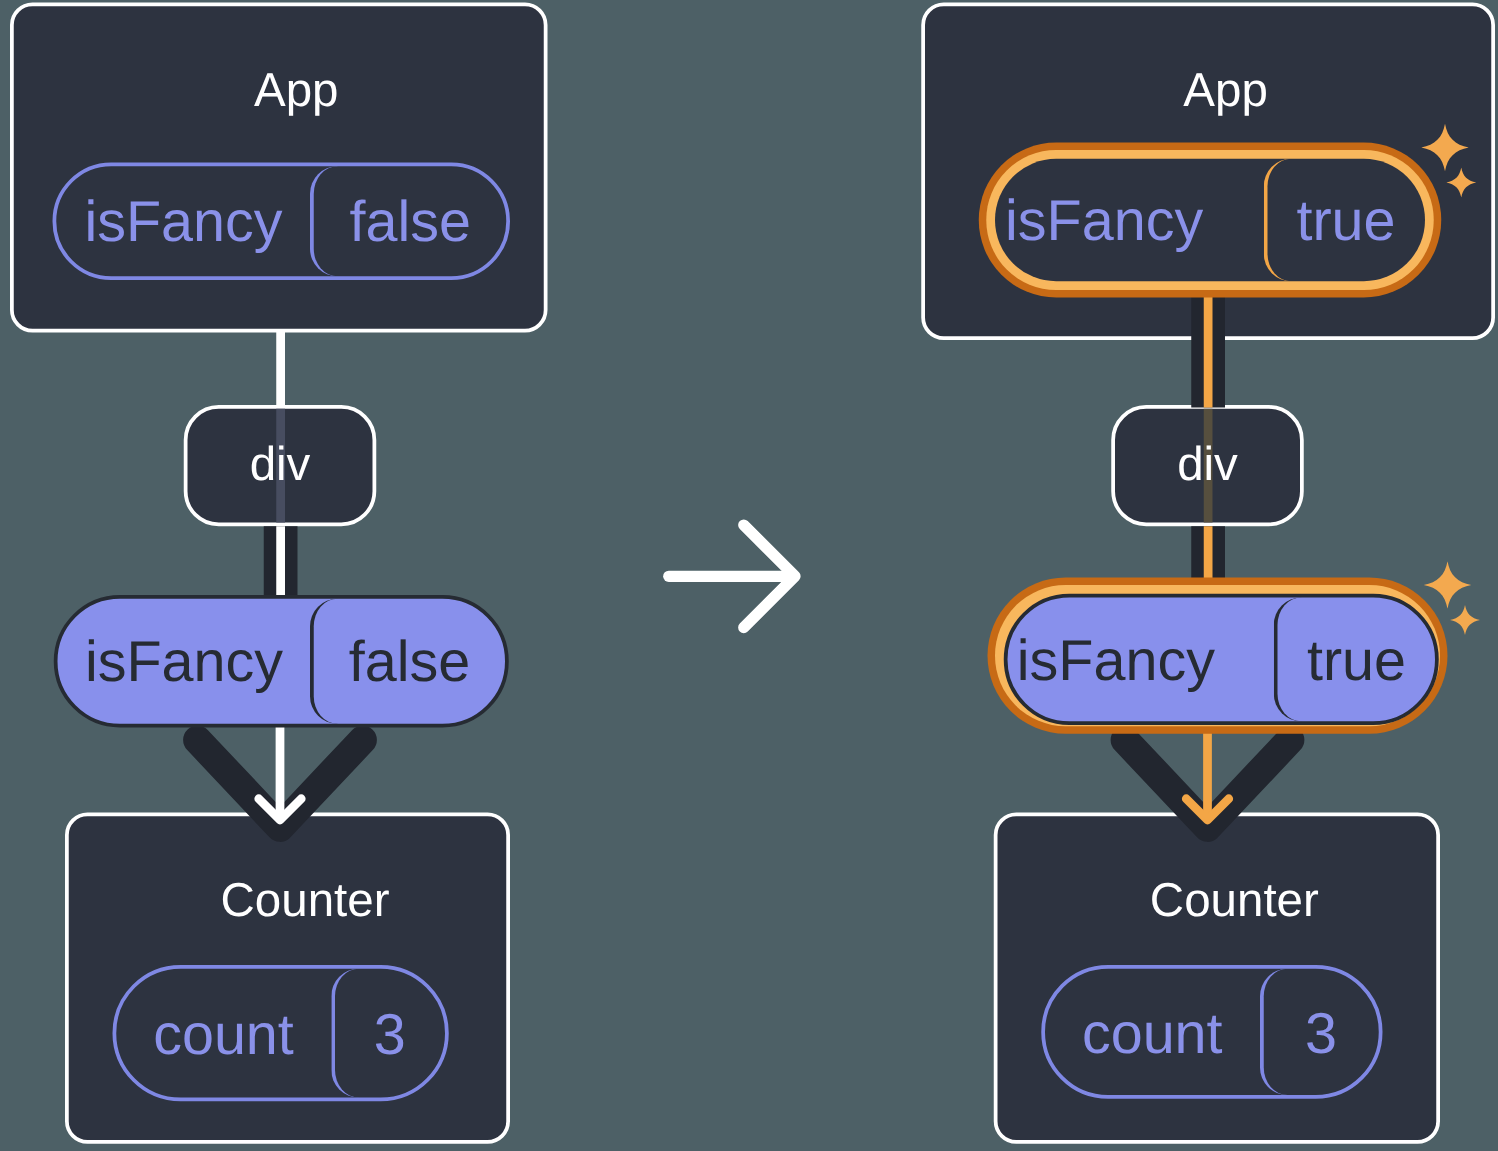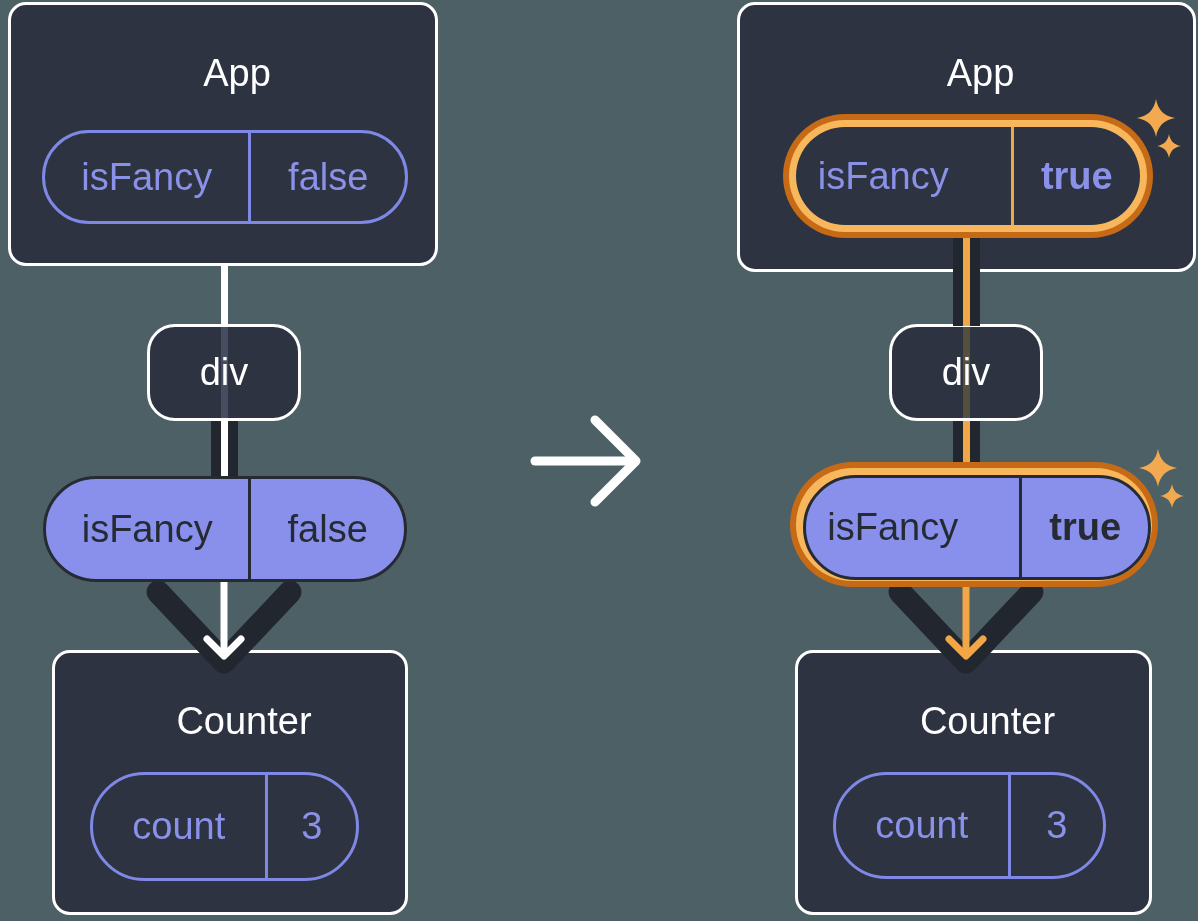--- a/index.html
+++ b/index.html
@@ -12,32 +12,32 @@
   .canvas{position:relative;width:1198px;height:921px;background:var(--bg);
     font-family:"Liberation Sans",sans-serif;overflow:hidden;}
   .abs{position:absolute;box-sizing:border-box;}
   .card{background:var(--card);border:3px solid #fff;border-radius:18px;}
   .card-title{color:#fff;font-size:38px;font-weight:500;text-align:center;padding-left:28px;}
   .divcard{background:var(--card);border:3px solid #fff;border-radius:28px;
     display:flex;align-items:center;justify-content:center;}
   .div-label{color:#fff;font-size:38px;font-weight:500;position:relative;z-index:2;}
   .faint-line{position:absolute;top:0;bottom:0;left:50%;width:7px;margin-left:-3px;z-index:1;}
   .pill{display:flex;align-items:stretch;border-radius:999px;width:100%;height:100%;}
-  .cell{display:flex;align-items:center;justify-content:center;font-size:38px;}
+  .cell{display:flex;align-items:center;justify-content:center;font-size:46px;border-radius:22px;}
   .outline-purple{border:3px solid var(--purple-line);color:var(--purple-text);}
   .outline-purple .cell-r{border-left:3px solid var(--purple-line);}
   .fill-purple{background:var(--purple);border:3px solid var(--navy-text);color:var(--navy-text);}
   .fill-purple .cell-r{border-left:3px solid var(--navy-text);}
   .ring-outer{background:var(--orange-dark);border-radius:999px;padding:6px;width:100%;height:100%;box-sizing:border-box;}
   .ring-inner{background:var(--orange-light);border-radius:999px;padding:7px;width:100%;height:100%;box-sizing:border-box;}
   .pill-dark-inner{background:var(--card);color:var(--purple-text);border-radius:999px;}
   .pill-dark-inner .cell-r{border-left:3px solid var(--orange-line);}
   .connector{background:var(--dark);display:flex;justify-content:center;}
   .connector>span{display:block;width:7px;height:100%;}
-  .bold{font-weight:700;margin-left:40px;}
+  .bold{font-weight:400;margin-left:40px;}
 </style>
 </head>
 <body>
 
 <div class="canvas">
 
   <div class="abs card" style="left:8px;top:2px;width:430px;height:264px;"></div>
   <div class="abs card-title" style="left:8px;top:52px;width:430px;">App</div>
 
   <div class="abs divcard" style="left:147px;top:324px;width:154px;height:97px;">

